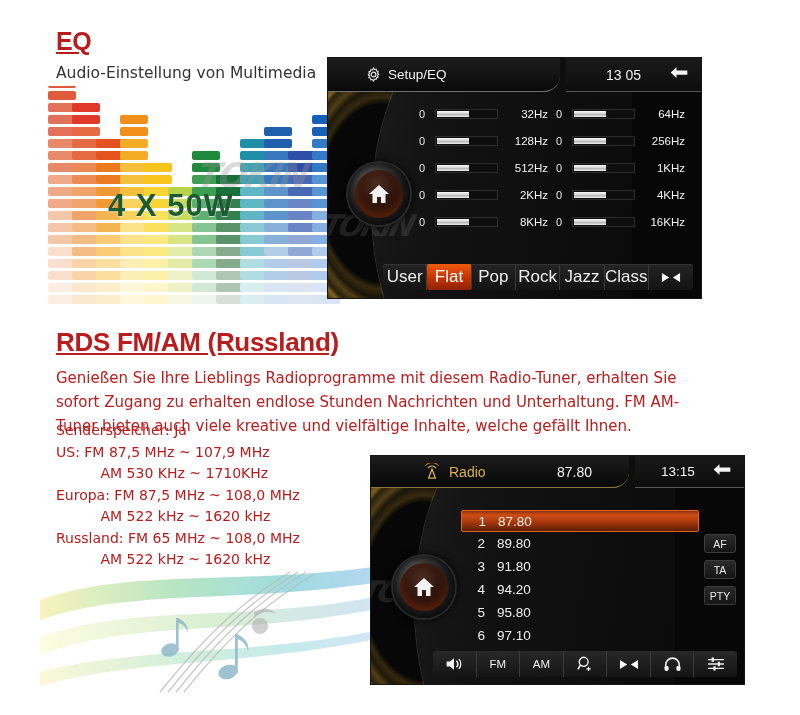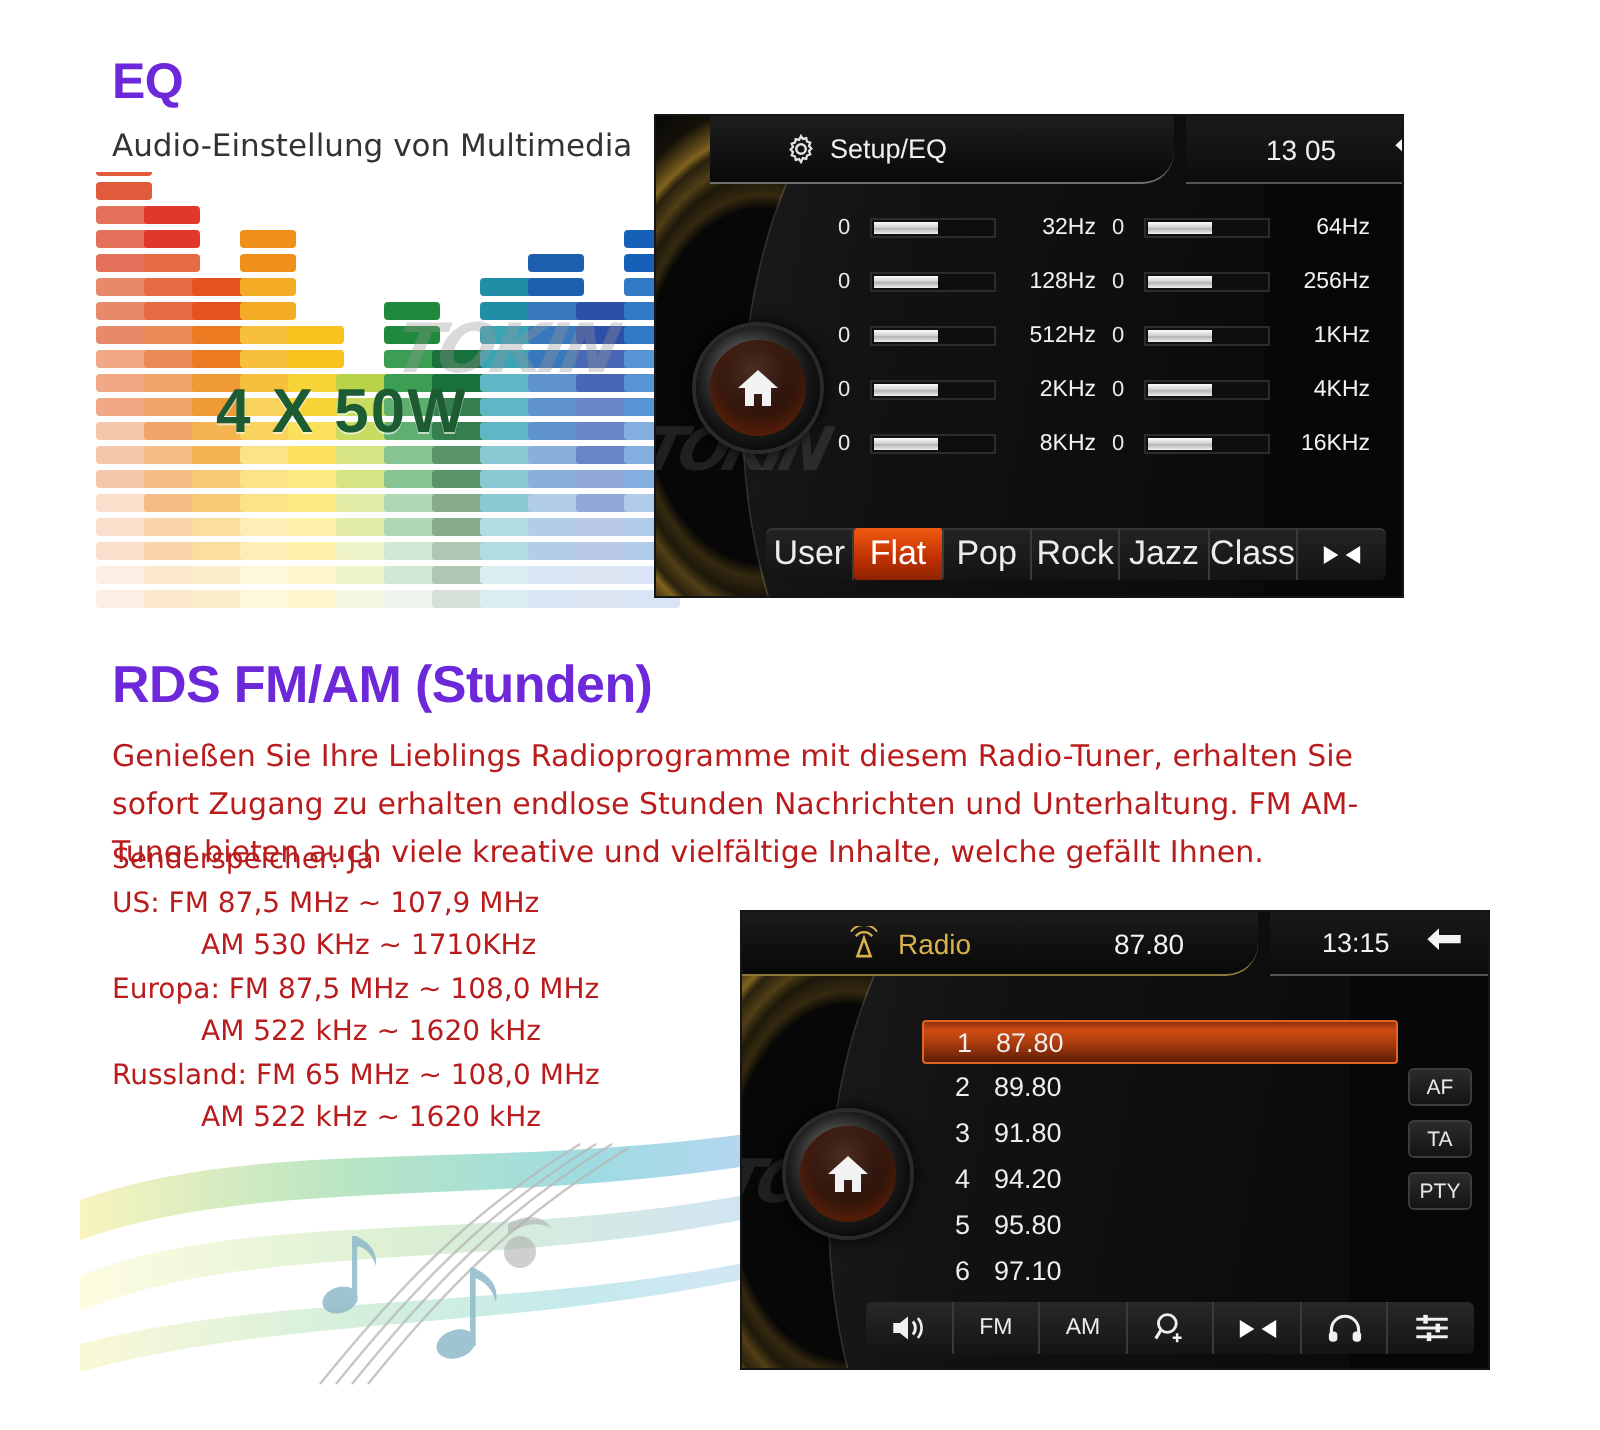--- a/index.html
+++ b/index.html
@@ -7,23 +7,24 @@
     width: 800px; height: 715px;
     background: #ffffff;
     font-family: "Liberation Sans", sans-serif;
     overflow: hidden;
   }
   .page { position: relative; width: 800px; height: 715px; background: #fff; }
 
   
   .h-blue {
     position: absolute;
-    color: #6d28d9;
+    color: #b91c1c;
     font-weight: bold;
     letter-spacing: -0.3px;
+    text-decoration: underline;
   }
   #eq-title { left: 56px; top: 27px; font-size: 25px; }
   #rds-title { left: 56px; top: 327px; font-size: 26px; }
 
   .body-text {
     position: absolute;
     color: #b91c1c;
     font-family: "DejaVu Sans", sans-serif;
     font-size: 14.5px;
     line-height: 22px;
@@ -107,21 +108,21 @@
     position: absolute;
     font-family: "DejaVu Sans", sans-serif;
     font-size: 30px; font-weight: bold; font-style: italic;
     color: rgba(255,255,255,.10); letter-spacing: -3px;
     transform: skewX(-14deg);
     pointer-events: none; white-space: nowrap;
   }
 
   
   #eq-screen { left: 327px; top: 57px; width: 375px; height: 242px; }
-  #eq-topbar { position: absolute; left: 0; top: 0; width: 100%; height: 34px; margin-left: 27px; }
+  #eq-topbar { position: absolute; left: 0; top: 0; width: 100%; height: 34px; }
   #eq-topbar .tb-left {
     position: absolute; left: 0; top: 0; width: 232px; height: 34px;
     background: linear-gradient(180deg, #1e1e1e 0%, #121212 55%, #090909 100%);
     border-bottom: 1px solid #6f6f6f;
     border-radius: 0 0 16px 0;
   }
   #eq-topbar .tb-right {
     position: absolute; left: 238px; top: 0; right: 0; height: 34px;
     background: linear-gradient(180deg, #1a1a1a 0%, #0d0d0d 100%);
     border-bottom: 1px solid #555;
@@ -548,21 +549,21 @@
         <div class="preset">Class</div>
         <div class="preset">
           <svg width="20" height="11" viewBox="0 0 22 12">
             <path d="M1 1 L9 6 L1 11 Z" fill="#fff"></path>
             <path d="M21 1 L13 6 L21 11 Z" fill="#fff"></path>
           </svg>
         </div>
       </div>
   </div>
 
-  <div class="h-blue" id="rds-title">RDS FM/AM (Stunden)</div>
+  <div class="h-blue" id="rds-title">RDS FM/AM (Russland)</div>
   <div class="body-text" id="rds-para">Genießen Sie Ihre Lieblings Radioprogramme mit diesem Radio-Tuner, erhalten Sie sofort Zugang zu erhalten endlose Stunden Nachrichten und Unterhaltung. FM AM-Tuner bieten auch viele kreative und vielfältige Inhalte, welche gefällt Ihnen.</div>
 
   <div id="music-graphic">
     <svg width="340" height="135" viewBox="0 0 340 135">
       <defs>
         <linearGradient id="sw1" x1="0" y1="0" x2="1" y2="0">
           <stop offset="0%" stop-color="#f6f0a8"></stop>
             <stop offset="40%" stop-color="#9fdcb0"></stop>
           <stop offset="75%" stop-color="#7ed0d8"></stop>
             <stop offset="100%" stop-color="#9fc8ec"></stop>

